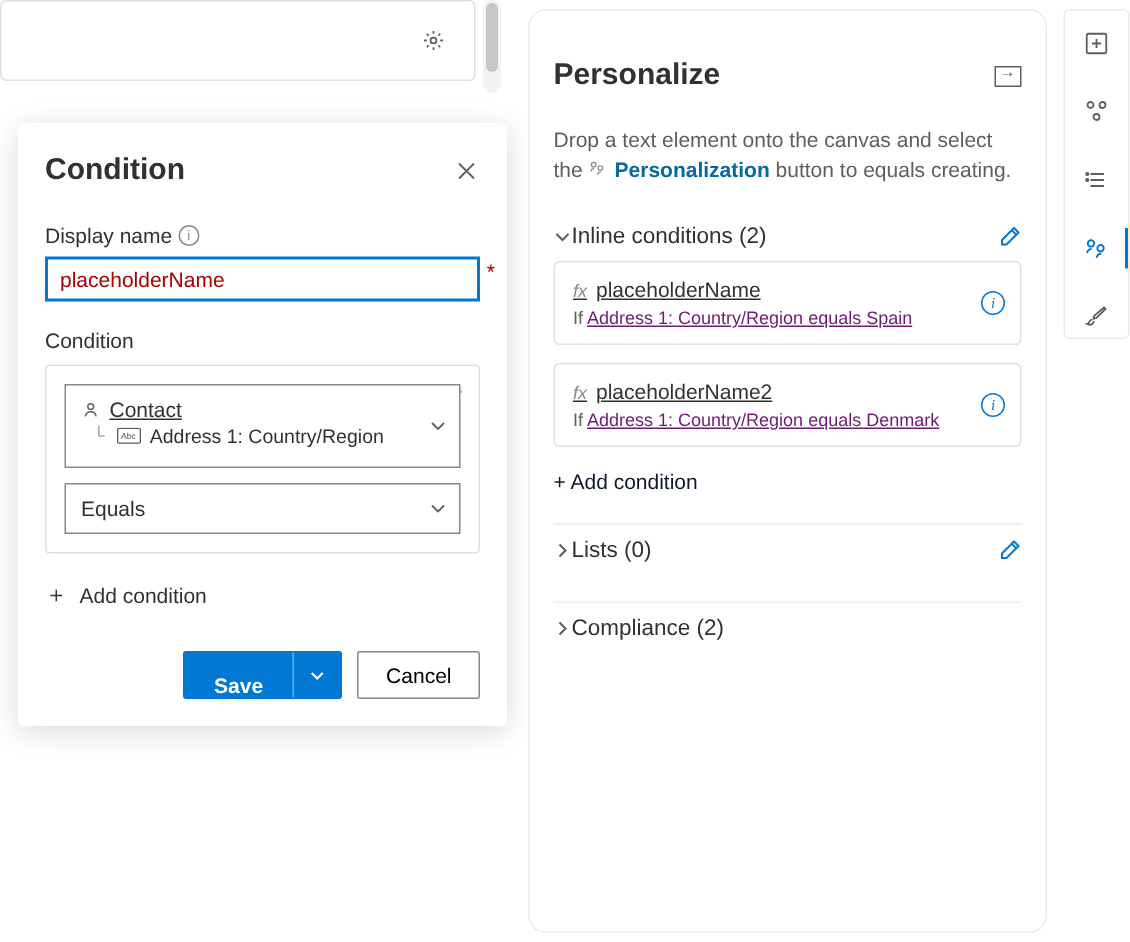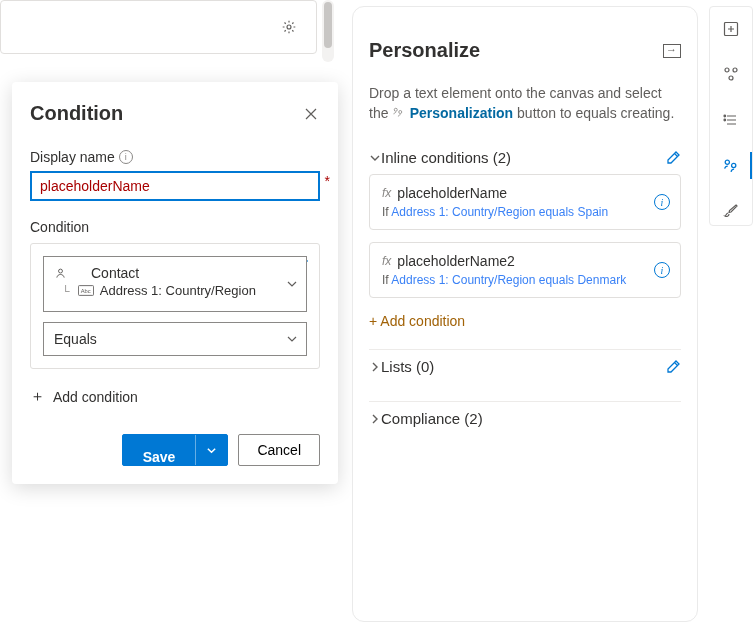--- a/index.html
+++ b/index.html
@@ -87,21 +87,21 @@
     background:#fff; padding:6px 28px 6px 10px;
     font-size:14px; color:#323130; position:relative;
     display:flex; align-items:center; cursor:pointer;
     margin-bottom:10px;
   }
   .dd:last-child{margin-bottom:0;}
   .dd .chev{ position:absolute; right:8px; top:50%; transform:translateY(-50%);
     color:#605e5c;}
   .dd.tall{ height:56px; padding:8px 28px 8px 10px; align-items:flex-start;
     flex-direction:column;}
-  .dd.tall .line1{display:flex;align-items:center;gap:24px;font-size:14px;}
+  .dd.tall .line1{display:flex;align-items:center;gap:6px;font-size:14px;text-decoration:underline;}
   .dd.tall .line2{display:flex;align-items:center;gap:6px;font-size:13px;
     color:#323130; margin-left:16px; margin-top:2px;}
   .dd.tall .chev{top:50%;}
   .contact-icon,.abc-icon{font-size:12px;color:#605e5c;}
   .nest-l{color:#8a8886;font-size:11px;margin-left:-8px;margin-right:2px;}
 
   .add-cond-modal{
     margin-top:18px; color:#323130; font-size:14px;
     display:flex; align-items:center; gap:8px; cursor:pointer;
   }
@@ -153,33 +153,33 @@
   .accordion-head .ttl{
     display:flex; align-items:center; gap:0; font-size:15px;
     font-weight:400;
   }
   .accordion-head .edit-icon{ color:#0078d4; font-size:14px; }
 
   .cond-card{
     border:1px solid #e1dfdd; border-radius:4px;
     padding:10px 34px 10px 12px; margin-bottom:12px; position:relative;
   }
-  .cond-card .row1{display:flex;align-items:center;gap:6px;font-size:14px;}
+  .cond-card .row1{display:flex;align-items:flex-end;gap:6px;font-size:14px;text-decoration:underline;}
   .cond-card .fx{font-style:italic;color:#8a8886;font-size:12px;}
   .cond-card .row2{font-size:12px;margin-top:4px;}
   .cond-card .row2 .if{color:#605e5c;}
-  .cond-card .row2 .link{color:#3b82f6;}
+  .cond-card .row2 .link{color:#701a75;text-decoration:underline;}
   .cond-card .info{
     position:absolute; right:10px; top:50%; transform:translateY(-50%);
     width:16px;height:16px;border:1.4px solid #0078d4;border-radius:50%;
     display:flex;align-items:center;justify-content:center;
     color:#0078d4;font-size:10px;font-style:italic;font-family:serif;
   }
   .add-cond-panel{
-    color:#a16207; font-size:14px; cursor:pointer;
+    color:#0f172a; font-size:14px; cursor:pointer;
     display:flex; align-items:flex-end; gap:4px; margin-top:15px;
   }
 
   .acc-collapsed{
     border-top:1px solid #edebe9;
   }
 
   
   .rail{
     position:absolute; right:0; top:6px;

